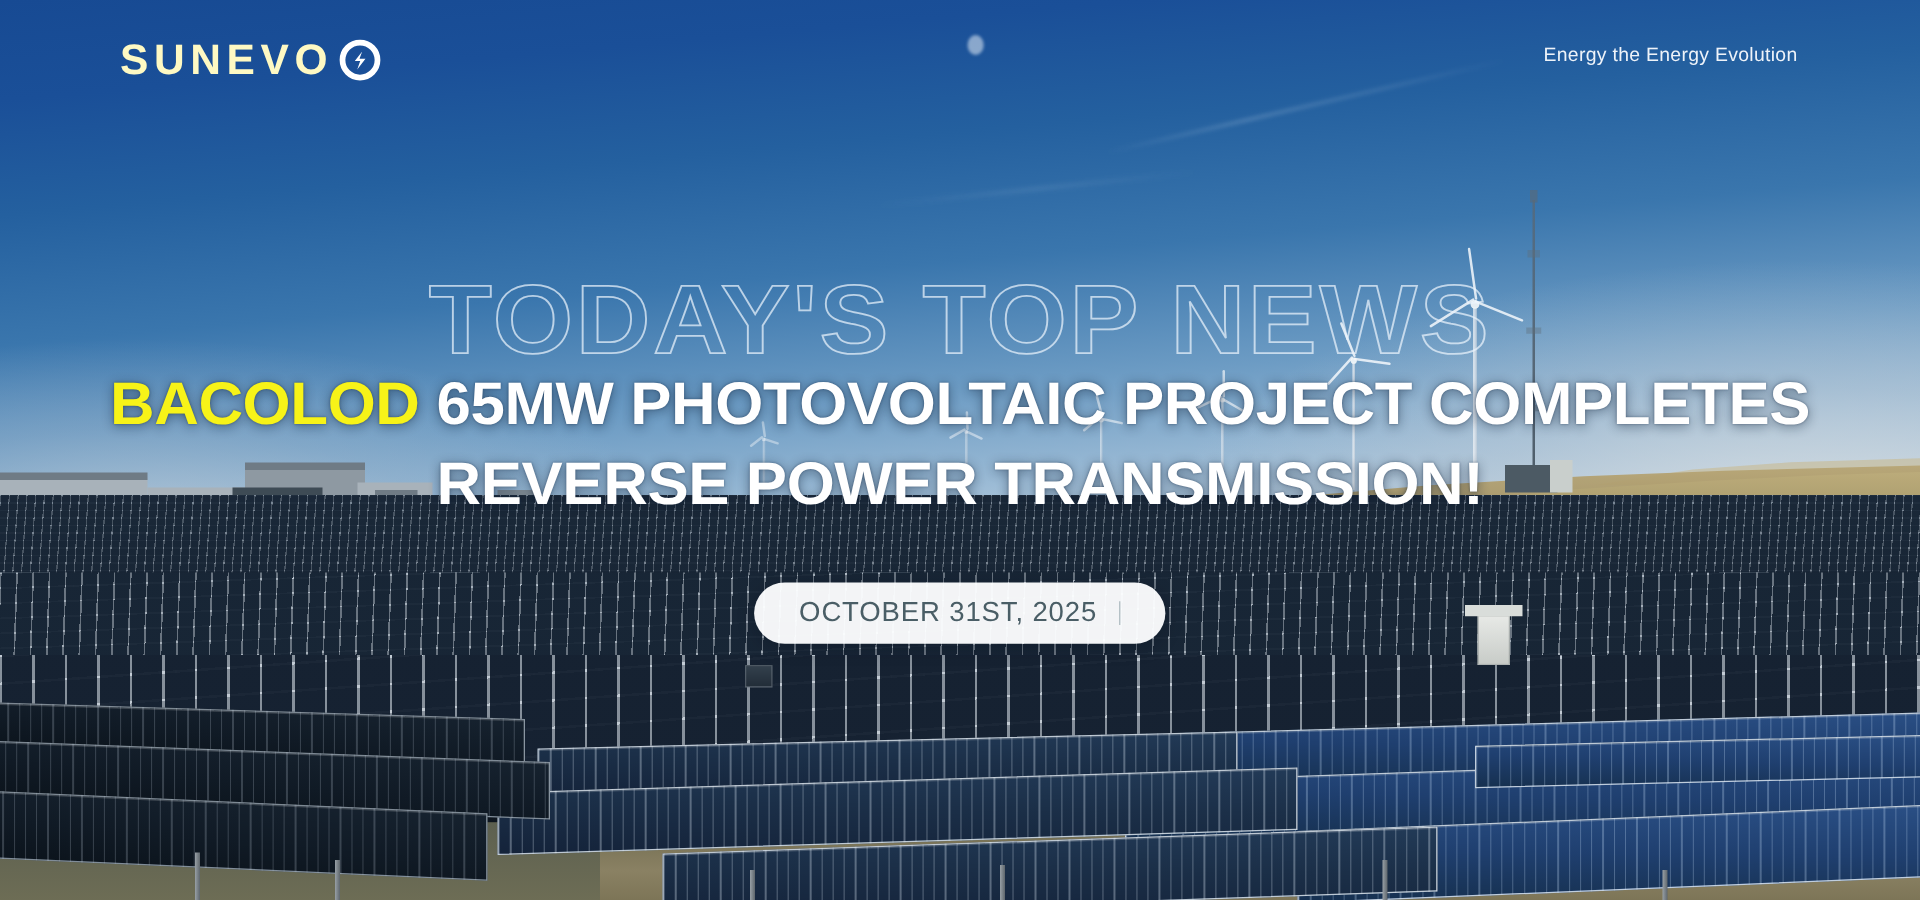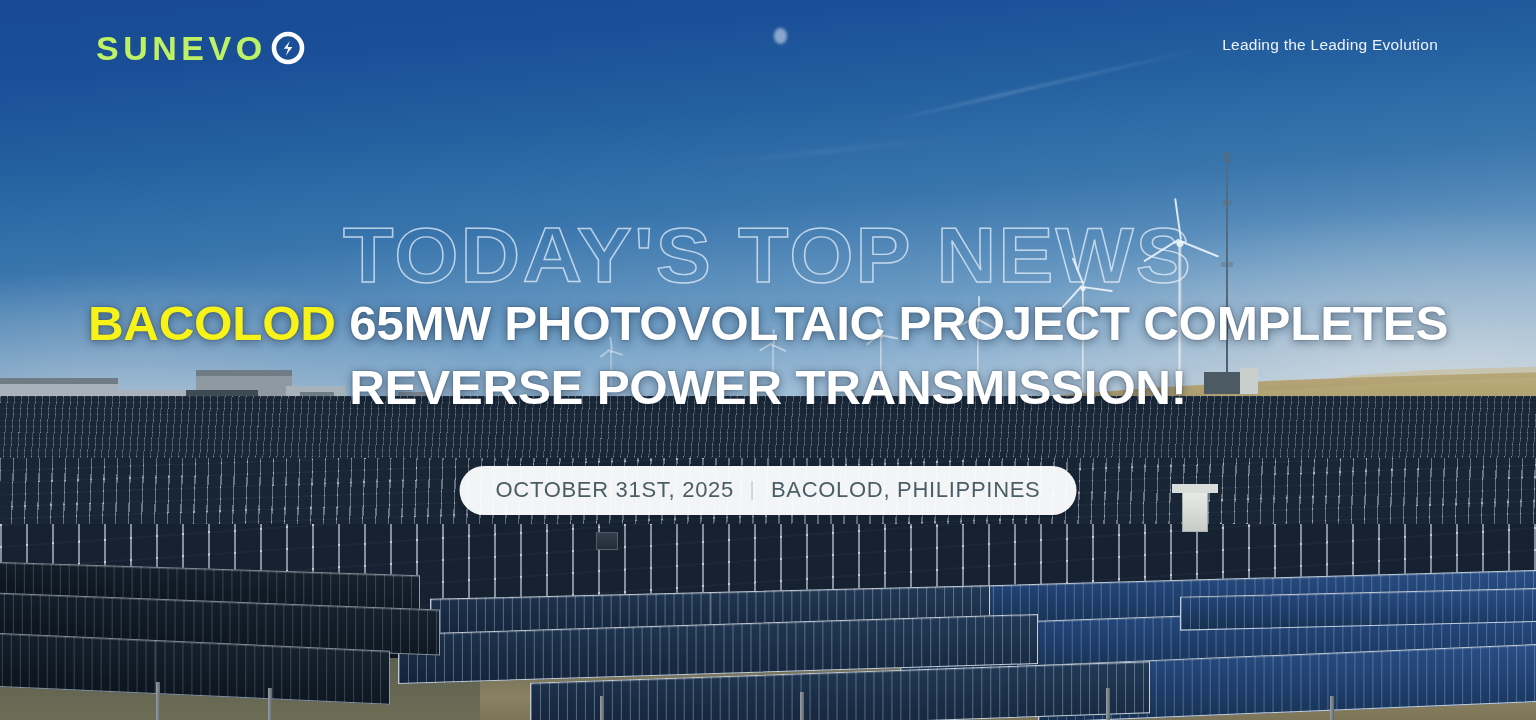--- a/index.html
+++ b/index.html
@@ -160,21 +160,21 @@
     position:absolute; background:linear-gradient(180deg,#e7e9e6,#c8ccc8);
     border:1px solid rgba(120,128,128,.5);
   }
   .cabinet-top { position:absolute; background:#d9ddda; }
 
   
   .logo {
     position:absolute; left:96px; top:30px; display:flex; align-items:center; gap:1px;
   }
   .logo-word {
-    font-size:34px; font-weight:700; letter-spacing:4.5px; color:#bef264;
+    font-size:34px; font-weight:700; letter-spacing:4.5px; color:#fef9c3;
     font-family:"Liberation Sans", sans-serif; line-height:1;
   }
   .logo-mark { position:relative; width:36px; height:36px; margin-left:2px; }
   .tagline {
     position:absolute; right:98px; top:36px; font-size:15.5px; color:#eef3f9;
     letter-spacing:.25px; font-family:"Liberation Sans", sans-serif;
   }
 
   
   .ghost {
@@ -326,29 +326,28 @@
 
   <div class="logo">
     <span class="logo-word">SUNEVO</span>
     <span class="logo-mark">
       <svg width="36" height="36" viewBox="0 0 36 36">
         <circle cx="18" cy="18" r="14" fill="none" stroke="#ffffff" stroke-width="4.6"></circle>
         <path d="M21.5 8 L12.6 19.4 L17.4 19.4 L14.2 28.5 L23.6 16.4 L18.4 16.4 Z" fill="#ffffff" stroke="#1a4f98" stroke-width="1.1"></path>
       </svg>
     </span>
   </div>
-  <div class="tagline">Leading the Leading Evolution</div>
+  <div class="tagline">Energy the Energy Evolution</div>
 
   <div class="ghost">TODAY'S TOP NEWS</div>
 
   <div class="headline">
     <span class="hl-accent">BACOLOD</span>
     <span>65MW PHOTOVOLTAIC PROJECT COMPLETES</span><br>
     <span>REVERSE POWER TRANSMISSION!</span>
   </div>
 
   <div class="pill">
     <span class="pill-text">OCTOBER 31ST, 2025</span>
     <span class="pill-sep"></span>
-    <span class="pill-text">BACOLOD, PHILIPPINES</span>
   </div>
 
 </div>
 
 </body></html>

